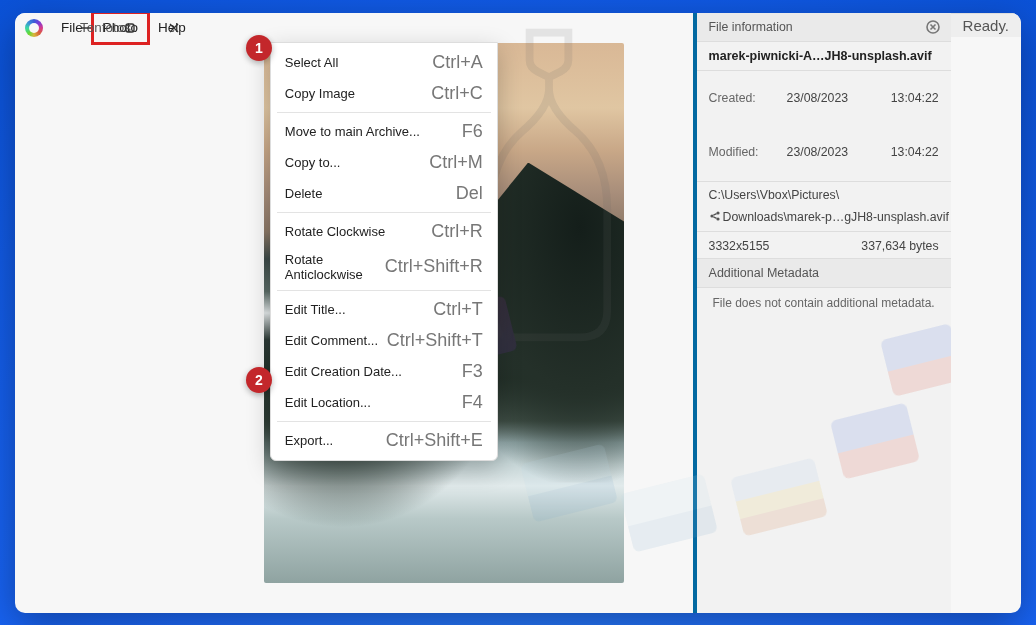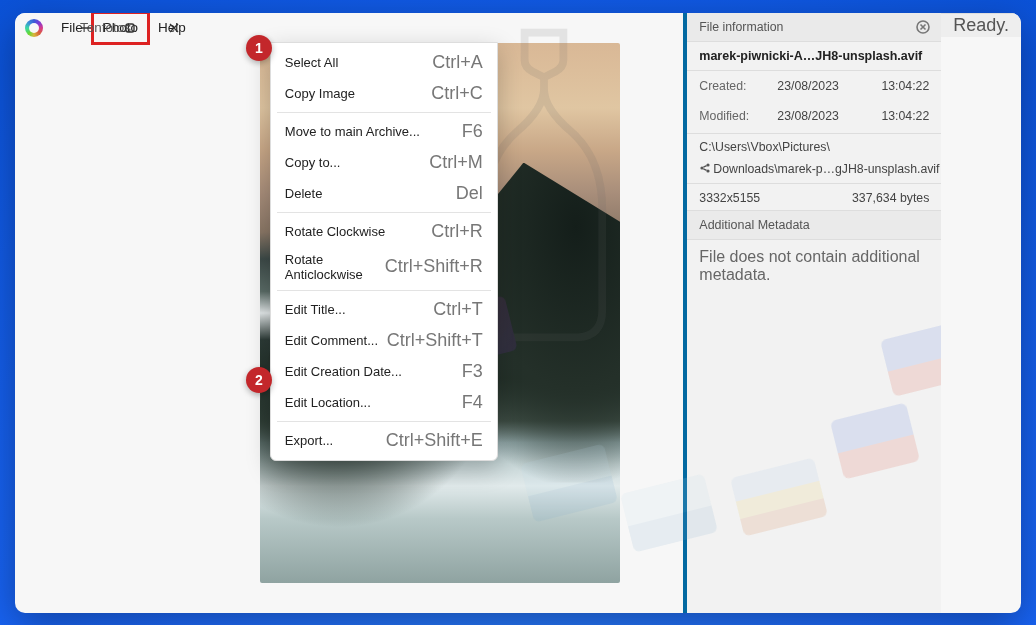--- a/index.html
+++ b/index.html
@@ -105,38 +105,38 @@
   padding: 6px 10px 6px 12px; background:#eaeaea; color:#555;
   border-bottom:1px solid #ddd;
 }
 .info-close { width:16px; height:16px; display:flex; align-items:center; justify-content:center; }
 .info-close svg { stroke:#777; stroke-width:1.6; fill:none; }
 .info-bold {
   padding: 7px 12px; font-weight:700; color:#222; font-size:12.5px;
   border-bottom:1px solid #ddd; white-space:nowrap; overflow:hidden;
 }
 .info-row {
-  display:flex; padding: 8px 12px; gap:8px; align-items:center;
+  display:flex; padding: 20px 12px; gap:8px; align-items:center;
 }
 .info-row .label { width: 70px; color:#666; }
 .info-row .v1 { flex:1; }
 .info-row .v2 { width: 66px; text-align:right; }
 .info-divider { border-top:1px solid #ddd; margin: 2px 0; }
 .info-path { padding: 4px 12px; white-space:nowrap; overflow:hidden; color:#444; }
 .info-path .share-icon { display:inline-block; vertical-align:middle; margin-right:2px; }
 .info-two { display:flex; justify-content:space-between; padding:5px 12px; }
 .info-section-h {
   padding: 7px 12px; background:#eaeaea; color:#555; font-size:12.5px;
   border-top:1px solid #ddd; border-bottom:1px solid #ddd;
 }
-.info-note { padding: 8px 12px; color:#666; font-size:16px; }
+.info-note { padding: 8px 12px; color:#666; font-size:12px;text-align:center; }
 
 .statusbar {
   height: 24px; background:#eeeeee; border-top:1px solid #ddd;
-  display:flex; align-items:center; padding: 0 12px; font-size:18px; color:#555;
+  display:flex; align-items:center; padding: 0 12px; font-size:15px; color:#555;
 }
 
 
 .dropdown {
   position:absolute; left:74px; top:29px; width:228px;
   background:#ffffff; border:1px solid #ddd; border-radius: 0 0 6px 6px;
   box-shadow: 0 8px 24px rgba(0,0,0,.22);
   z-index: 30;
   padding: 4px 0;
   font-size: 13px; color:#222;

